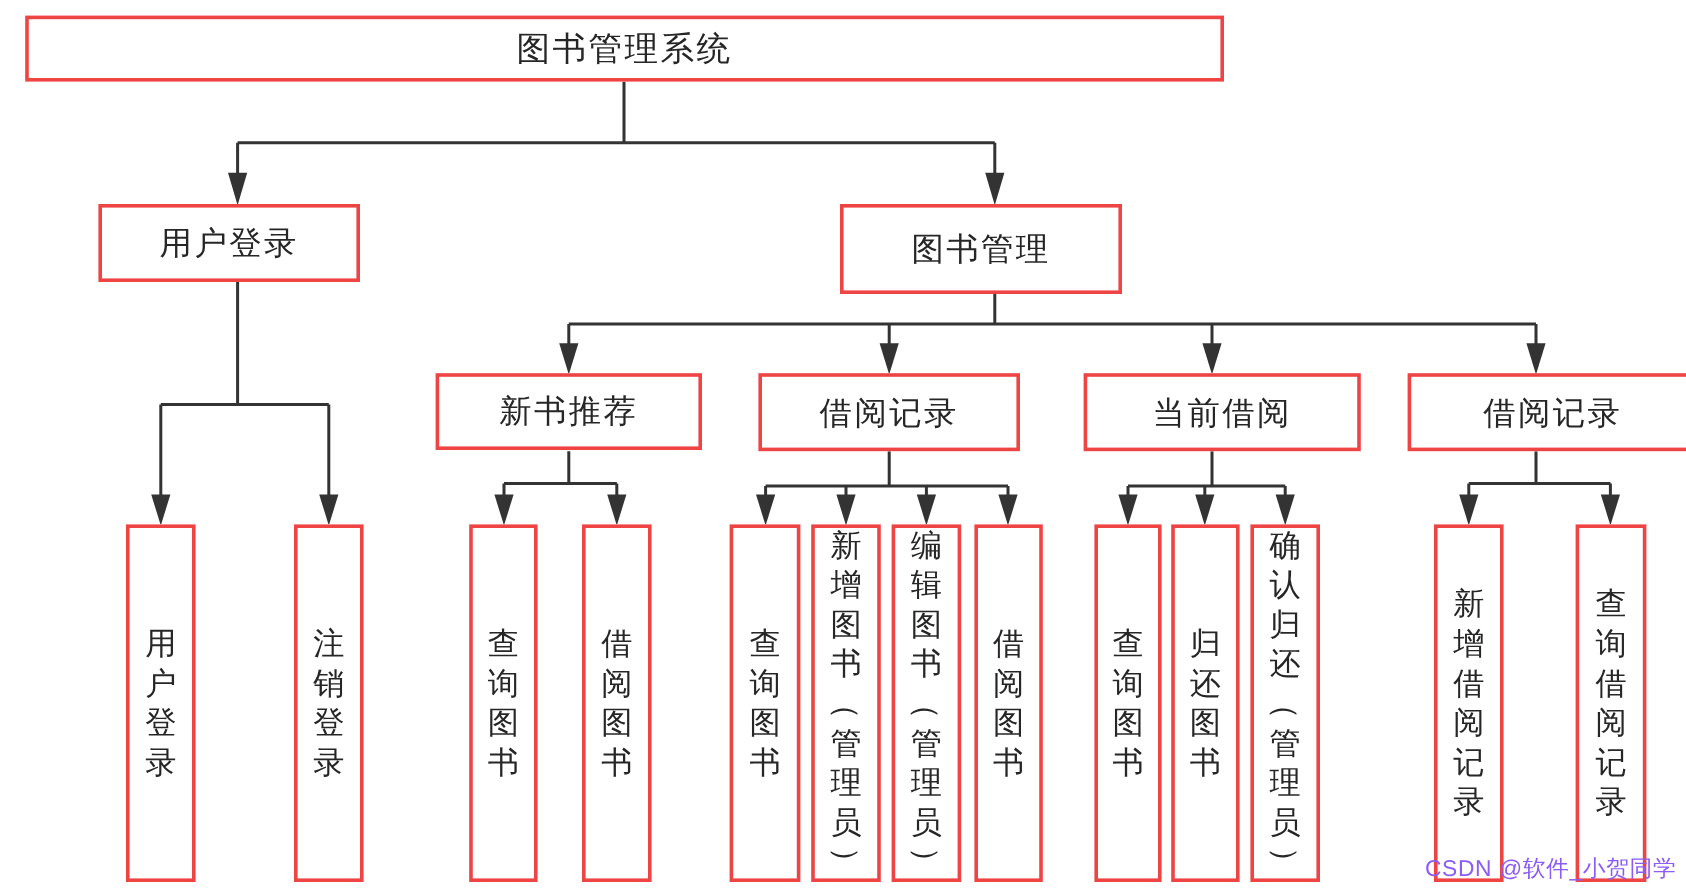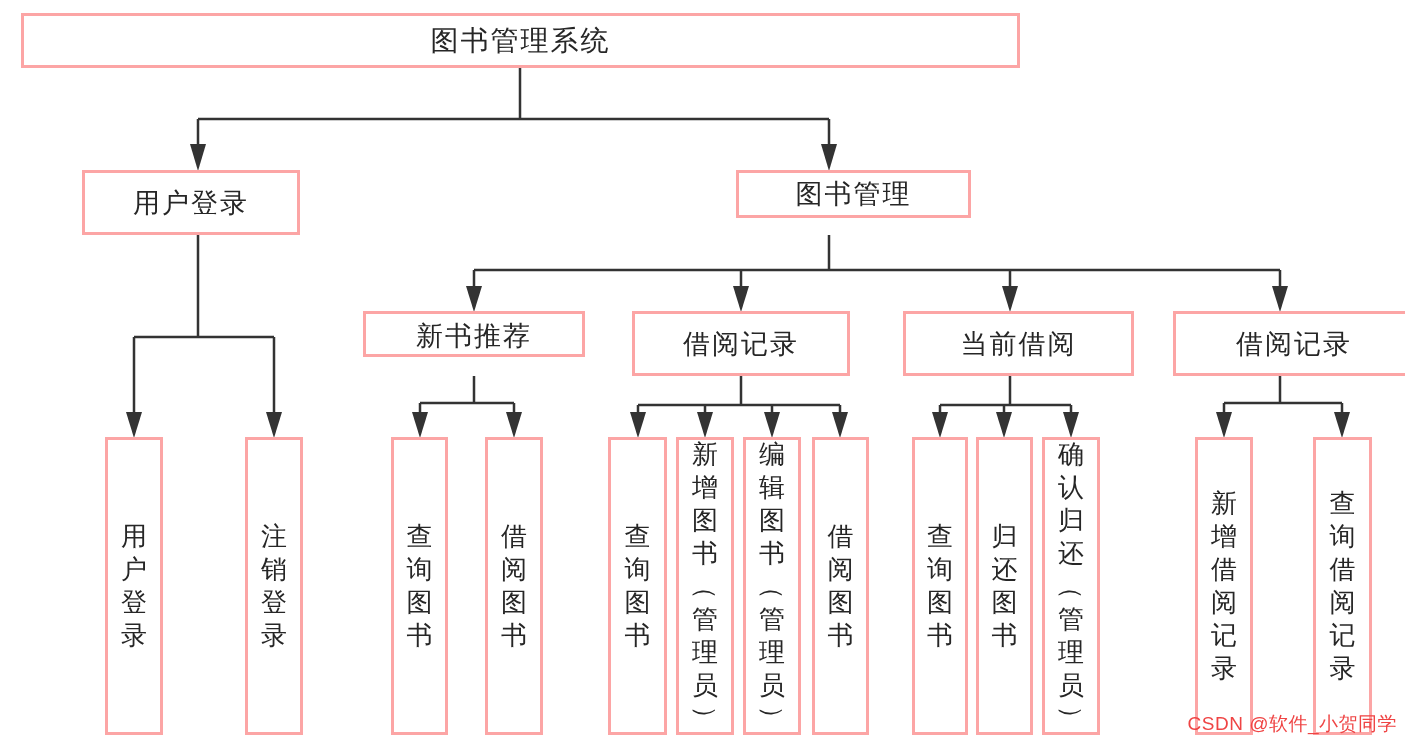--- a/index.html
+++ b/index.html
@@ -9,21 +9,21 @@
     height: 747px;
     background: #ffffff;
     font-family: "Liberation Sans", sans-serif;
     color: #262626;
     overflow: hidden;
   }
   .connectors { position: absolute; left: 0; top: 0; }
   .box {
     position: absolute;
     background: #ffffff;
-    border: 3px solid #fca5a5;
+    border: 3px solid #ef4444;
     box-sizing: border-box;
     display: flex;
     align-items: center;
     justify-content: center;
   }
   .root-box { font-size: 28px; letter-spacing: 2px; }
   .h-box  { font-size: 27px; letter-spacing: 2px; }
   .v-box  { }
   .vtext {
     display: flex;
@@ -40,21 +40,21 @@
     line-height: 33px;
     text-align: center;
   }
   .vchar.rot { transform: rotate(90deg); }
   .watermark {
     position: absolute;
     top: 711px;
     right: 8px;
     font-size: 19px;
     letter-spacing: 0.5px;
-    color: #ef4444;
+    color: #8b5cf6;
     z-index: 5;
     white-space: nowrap;
   }
 </style>
 </head>
 <body>
 
 <div class="canvas">
 
   <svg class="connectors" width="1405" height="747" viewBox="0 0 1405 747">
@@ -104,25 +104,25 @@
     </g>
   </svg>
 
   <div class="box root-box" style="left:21px; top:13px; width:999px; height:55px;">
     <span>图书管理系统</span>
   </div>
 
   <div class="box h-box" style="left:82px; top:170px; width:218px; height:65px;">
     <span>用户登录</span>
   </div>
-  <div class="box h-box" style="left:736px; top:170px; width:235px; height:48px;">
+  <div class="box h-box" style="left:700px; top:170px; width:235px; height:75px;">
     <span>图书管理</span>
   </div>
 
-  <div class="box h-box" style="left:363px; top:311px; width:222px; height:46px;align-items:flex-end;">
+  <div class="box h-box" style="left:363px; top:311px; width:222px; height:64px;">
     <span>新书推荐</span>
   </div>
   <div class="box h-box" style="left:632px; top:311px; width:218px; height:65px;">
     <span>借阅记录</span>
   </div>
   <div class="box h-box" style="left:903px; top:311px; width:231px; height:65px;">
     <span>当前借阅</span>
   </div>
   <div class="box h-box" style="left:1173px; top:311px; width:242px; height:65px;">
     <span>借阅记录</span>

